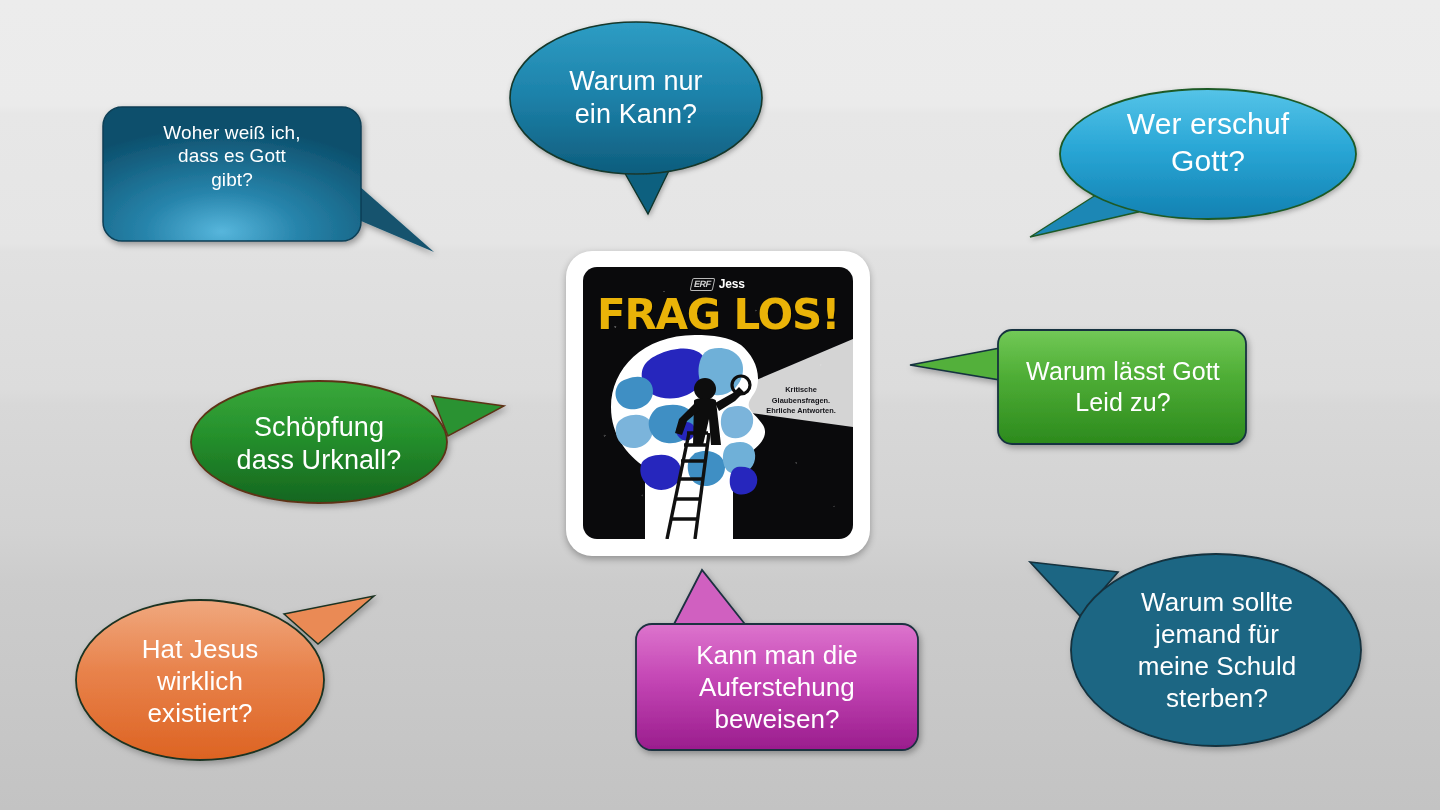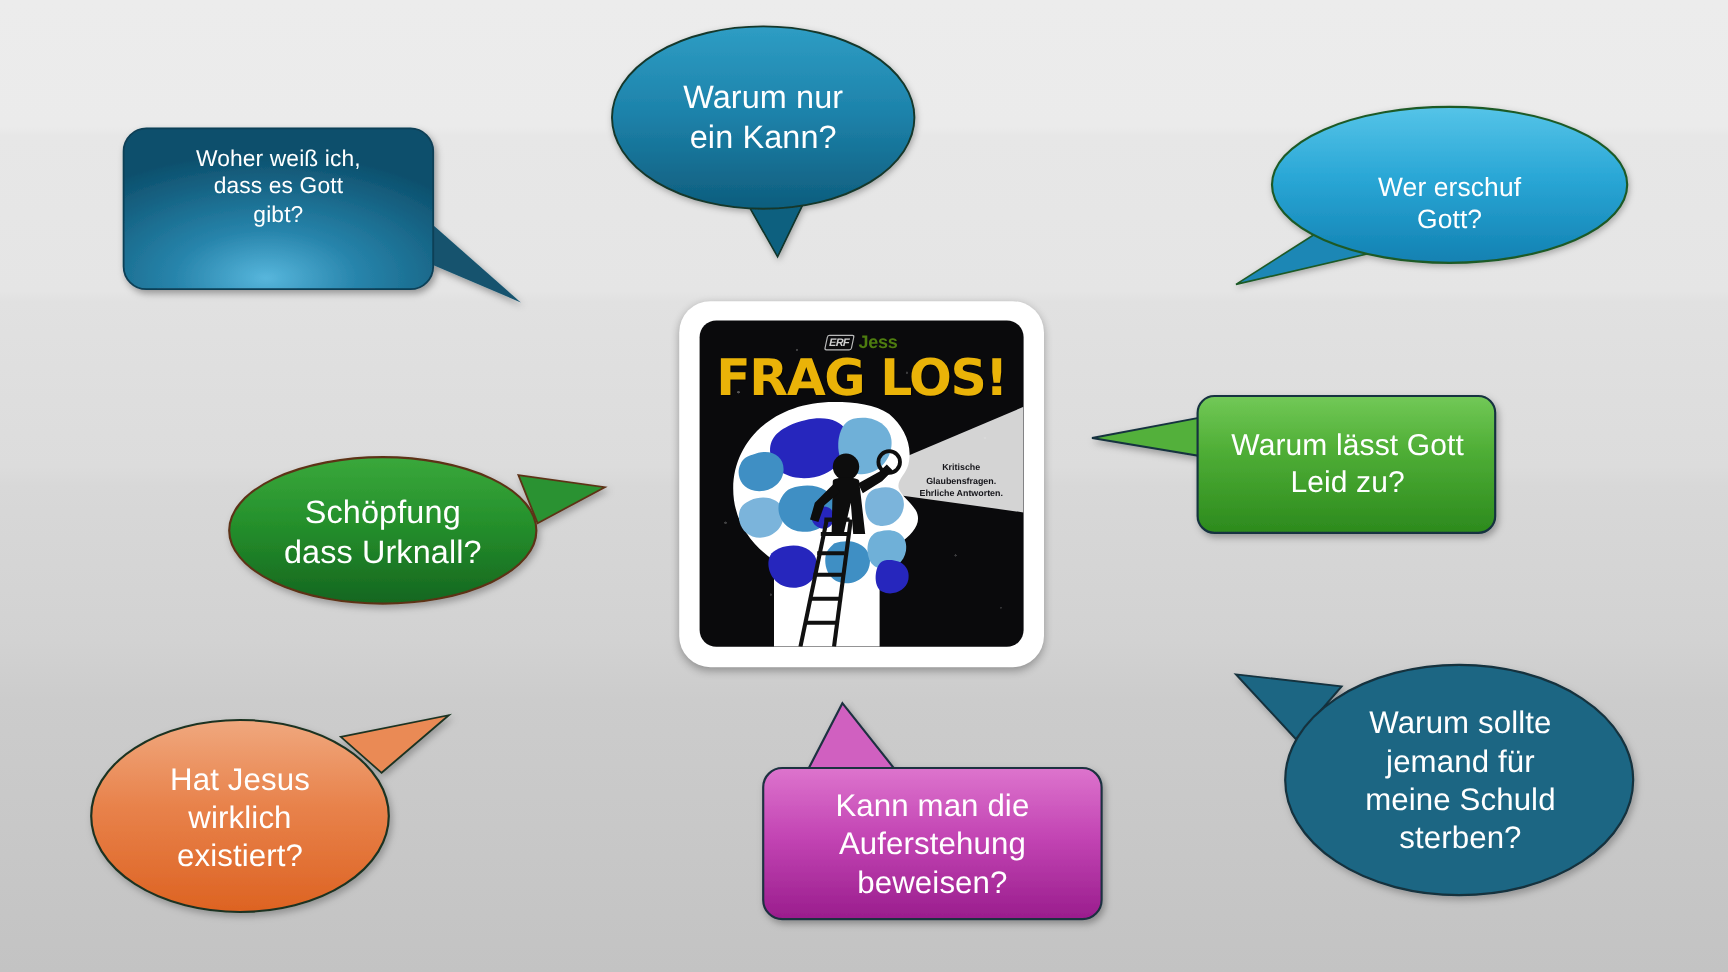--- a/index.html
+++ b/index.html
@@ -110,23 +110,23 @@
     font-weight: bold;
     color: #cfcfcf;
     letter-spacing: -0.5px;
     transform: skewX(-12deg);
     border: 1px solid #b9b9b9;
     border-radius: 2px;
     padding: 0 2px;
     line-height: 11px;
   }
   #erf-jess {
-    font-size: 15px;
+    font-size: 12px;
     font-weight: bold;
-    color: #4d7c0f;
+    color: #ffffff;
     letter-spacing: -0.2px;
   }
   #cover-title {
     position: absolute;
     top: 23px;
     left: 0;
     right: 0;
     text-align: center;
     font-size: 42px;
     font-weight: bold;
@@ -207,21 +207,21 @@
         </linearGradient>
         <filter id="sh3" x="-30%" y="-30%" width="180%" height="180%">
           <feDropShadow dx="1" dy="2" stdDeviation="2.5" flood-color="#000" flood-opacity="0.28"></feDropShadow>
         </filter>
       </defs>
       <g filter="url(#sh3)">
         <path d="M92,104 L12,155 L120,130 Z" fill="#1b87b5" stroke="#1f5a28" stroke-width="1.4"></path>
         <ellipse cx="190" cy="72" rx="148" ry="65" fill="url(#g3)" stroke="#1f5a28" stroke-width="1.8"></ellipse>
       </g>
     </svg>
-    <div class="bub-text" style="left:60px; top:27px; width:260px; height:120px; font-size:22px;">Wer erschuf
+    <div class="bub-text" style="left:60px; top:0; width:260px; height:120px; font-size:30px;">Wer erschuf
 Gott?</div>
   </div>
 
   <div class="bubble" style="left:900px; top:322px; width:360px; height:130px;">
     <svg width="360" height="130" viewBox="0 0 360 130">
       <defs>
         <linearGradient id="g4" x1="0" y1="0" x2="0" y2="1">
           <stop offset="0%" stop-color="#72c957"></stop>
           <stop offset="40%" stop-color="#4fae36"></stop>
           <stop offset="100%" stop-color="#2c8a1d"></stop>
@@ -275,21 +275,21 @@
       <g filter="url(#sh6)">
         <path d="M222,32 L312,14 L256,62 Z" fill="#ea8a55" stroke="#1b3321" stroke-width="1.5"></path>
         <ellipse cx="138" cy="98" rx="124" ry="80" fill="url(#g6)" stroke="#1b3321" stroke-width="1.8"></ellipse>
       </g>
     </svg>
     <div class="bub-text" style="left:20px; top:38px; width:236px; height:122px; font-size:26px;">Hat Jesus
 wirklich
 existiert?</div>
   </div>
 
-  <div class="bubble" style="left:628px; top:582px; width:300px; height:190px;">
+  <div class="bubble" style="left:628px; top:566px; width:300px; height:190px;">
     <svg width="300" height="190" viewBox="0 0 300 190">
       <defs>
         <linearGradient id="g7" x1="0" y1="0" x2="0" y2="1">
           <stop offset="0%" stop-color="#dd74cd"></stop>
           <stop offset="45%" stop-color="#c345b4"></stop>
           <stop offset="100%" stop-color="#9a1d8d"></stop>
         </linearGradient>
         <filter id="sh7" x="-30%" y="-30%" width="180%" height="190%">
           <feDropShadow dx="2" dy="3" stdDeviation="3" flood-color="#000" flood-opacity="0.30"></feDropShadow>
         </filter>

